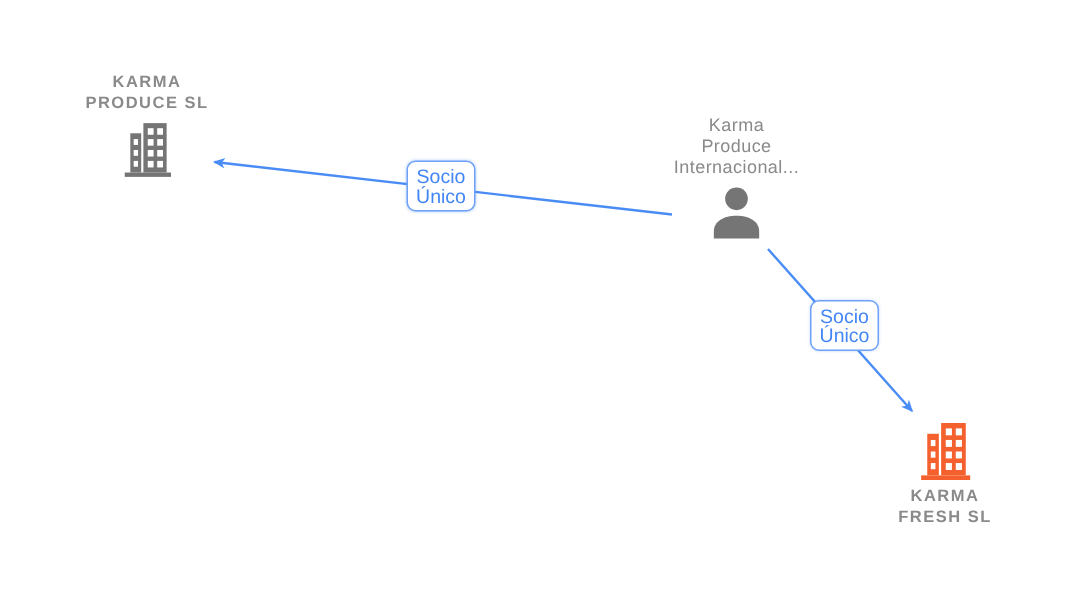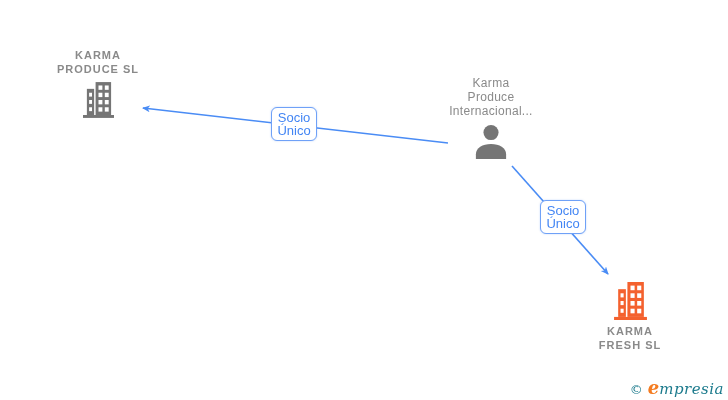--- a/index.html
+++ b/index.html
@@ -107,17 +107,14 @@
 FRESH SL</div>
   </div>
 
   <div class="edge-label" style="left:271px;top:107px;">
     <span>Socio Único</span>
   </div>
   <div class="edge-label" style="left:540px;top:200px;">
     <span>Socio Único</span>
   </div>
 
-  <div class="watermark">
-    <span class="wm-copy">©</span><span class="wm-e">e</span><span class="wm-rest">mpresia</span>
-  </div>
 
 </div>
 
 </body></html>

